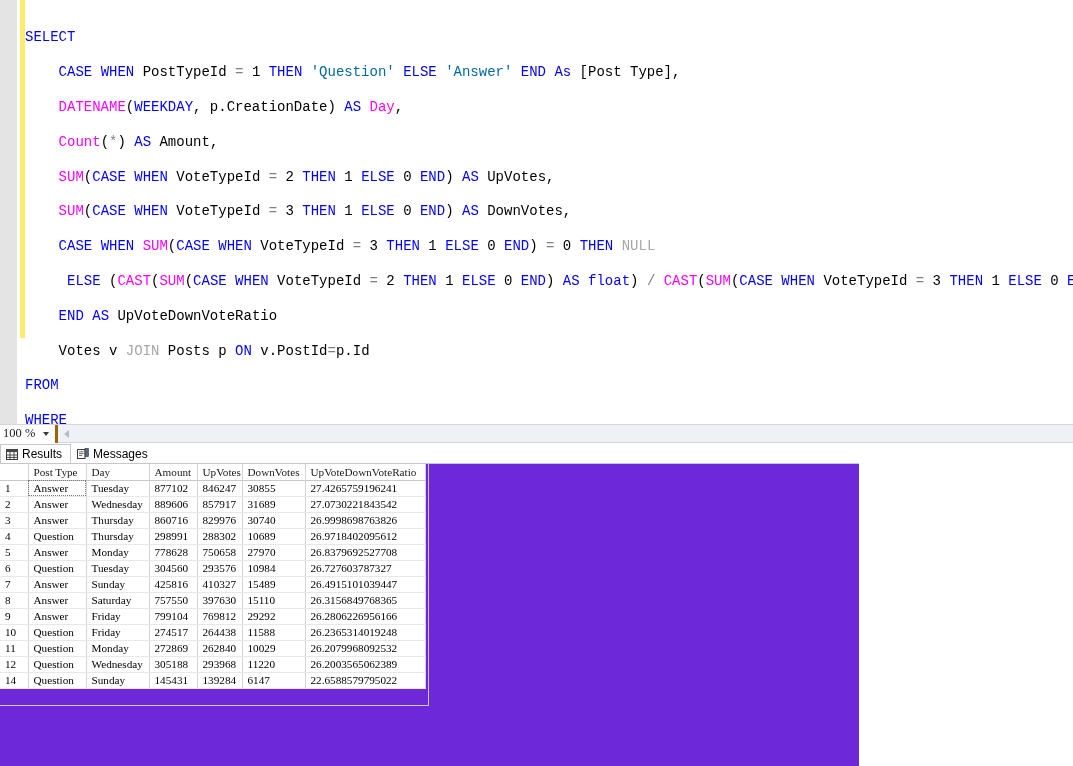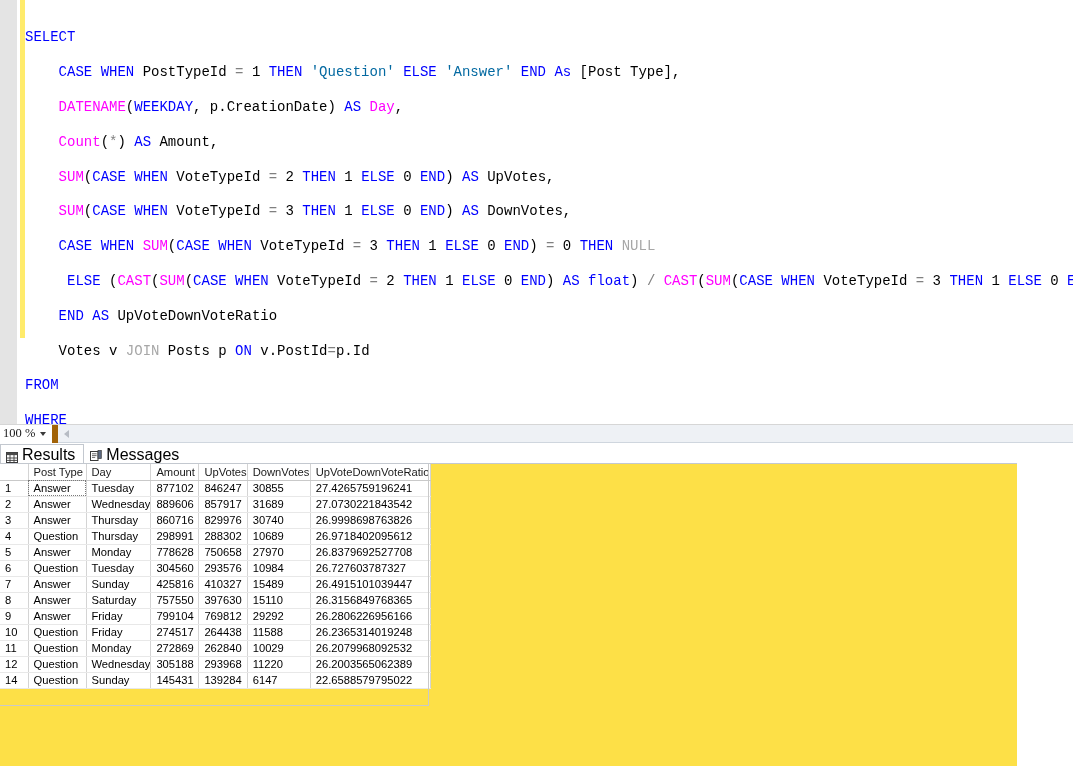--- a/index.html
+++ b/index.html
@@ -60,21 +60,21 @@
 
   
   #zoom-strip {
     position: absolute; left: 0; top: 425px; width: 1073px; height: 18px;
     background: #eef1f5;
     border-bottom: 1px solid #cfd6de;
     display: flex; align-items: center;
   }
   #zoom-box {
     width: 58px; height: 18px; background: #ffffff;
-    border-right: 6px solid #a16207;
+    border-right: 3px solid #a16207;
     display: flex; align-items: center; justify-content: space-between;
     padding: 0 4px 0 3px;
     font-family: "Liberation Serif", serif;
     font-size: 12.5px; color: #1a1a1a;
   }
   #zoom-caret {
     width: 0; height: 0;
     border-left: 3.5px solid transparent;
     border-right: 3.5px solid transparent;
     border-top: 4px solid #3a3a3a;
@@ -89,40 +89,41 @@
 
   
   #tabbar {
     position: absolute; left: 0; top: 443px; width: 1073px; height: 20px;
     background: #ffffff;
     display: flex; align-items: flex-end;
   }
   .rtab {
     display: flex; align-items: center; gap: 4px;
     height: 19px; padding: 0 8px 0 5px;
-    font-size: 16px; color: #000;
+    font-size: 12px; color: #000;
     border: 1px solid transparent;
     border-bottom: none;
     cursor: default;
   }
   .rtab.active {
     background: #ffffff;
     border-color: #c3c8cf;
   }
   .rtab .tlabel { line-height: 19px; }
 
   .ico-grid { width: 12px; height: 11px; position: relative; }
   .ico-msg  { width: 12px; height: 12px; position: relative; }
 
   
   #grid-wrap {
-    position: absolute; left: 0; top: 463px; width: 1017px; height: 303px;
-    background: #fde047;
+    position: absolute; left: 0; top: 463px; width: 859px; height: 303px;
+    background: #6d28d9;
     border-top: 1px solid #c3c8cf;
     overflow: hidden;
+    font-family: Liberation Serif, serif;
   }
   table.rgrid {
     border-collapse: collapse;
     font-size: 11.2px;
     color: #000;
     table-layout: fixed;
   }
   table.rgrid th, table.rgrid td {
     border-right: 1px solid #d4d4d4;
     border-bottom: 1px solid #e8e8e8;

